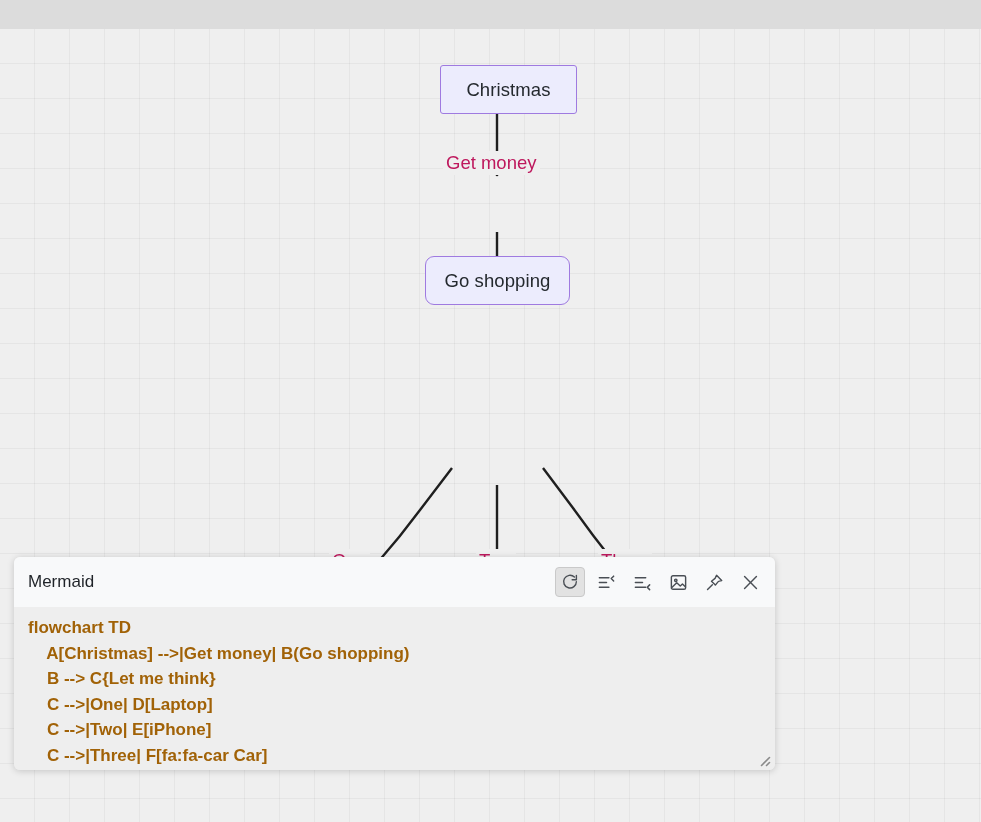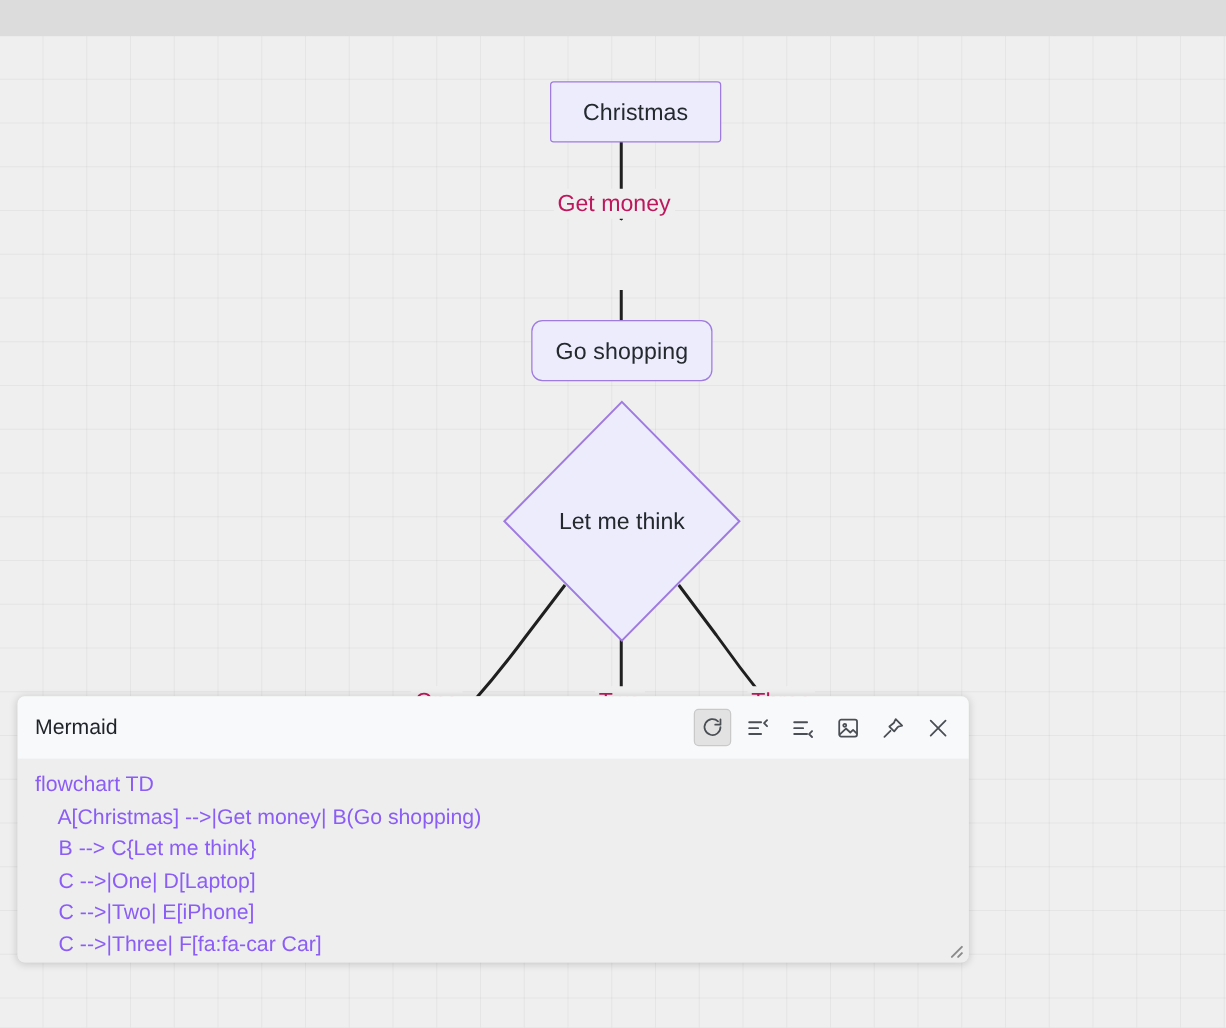--- a/index.html
+++ b/index.html
@@ -126,23 +126,24 @@
   #panel-editor {
     position: relative;
     height: 163px;
     background: #eeeeee;
     padding: 8px 0 0 0;
   }
   #code-area {
     font-family: "Liberation Sans", sans-serif;
     font-size: 17px;
     line-height: 25.5px;
-    color: #8b5cf6;
+    color: #a16207;
     padding: 0 14px;
     white-space: pre;
+    font-weight: bold;
   }
   #resize-grip {
     position: absolute; right: 4px; bottom: 3px;
     width: 14px; height: 14px;
     color: #8a8a8a;
   }
 </style>
 </head>
 <body>
 
@@ -169,26 +170,20 @@
   </svg>
 
   <div class="node" id="node-christmas">
     <span>Christmas</span>
   </div>
 
   <div class="node round" id="node-goshopping">
     <span>Go shopping</span>
   </div>
 
-  <div id="node-letmethink">
-    <svg class="diamond-shape" viewBox="0 0 191 194" xmlns="http://www.w3.org/2000/svg">
-      <polygon points="95.5,1.5 189.5,97 95.5,192.5 1.5,97" fill="#ececfd" stroke="#9f7ae0" stroke-width="1.6"></polygon>
-    </svg>
-    <div class="diamond-label">Let me think</div>
-  </div>
 
   <div class="node faint" id="node-laptop">
     <span>Laptop</span>
   </div>
   <div class="node faint" id="node-iphone">
     <span>iPhone</span>
   </div>
   <div class="node faint" id="node-car">
     <span>Car</span>
   </div>

